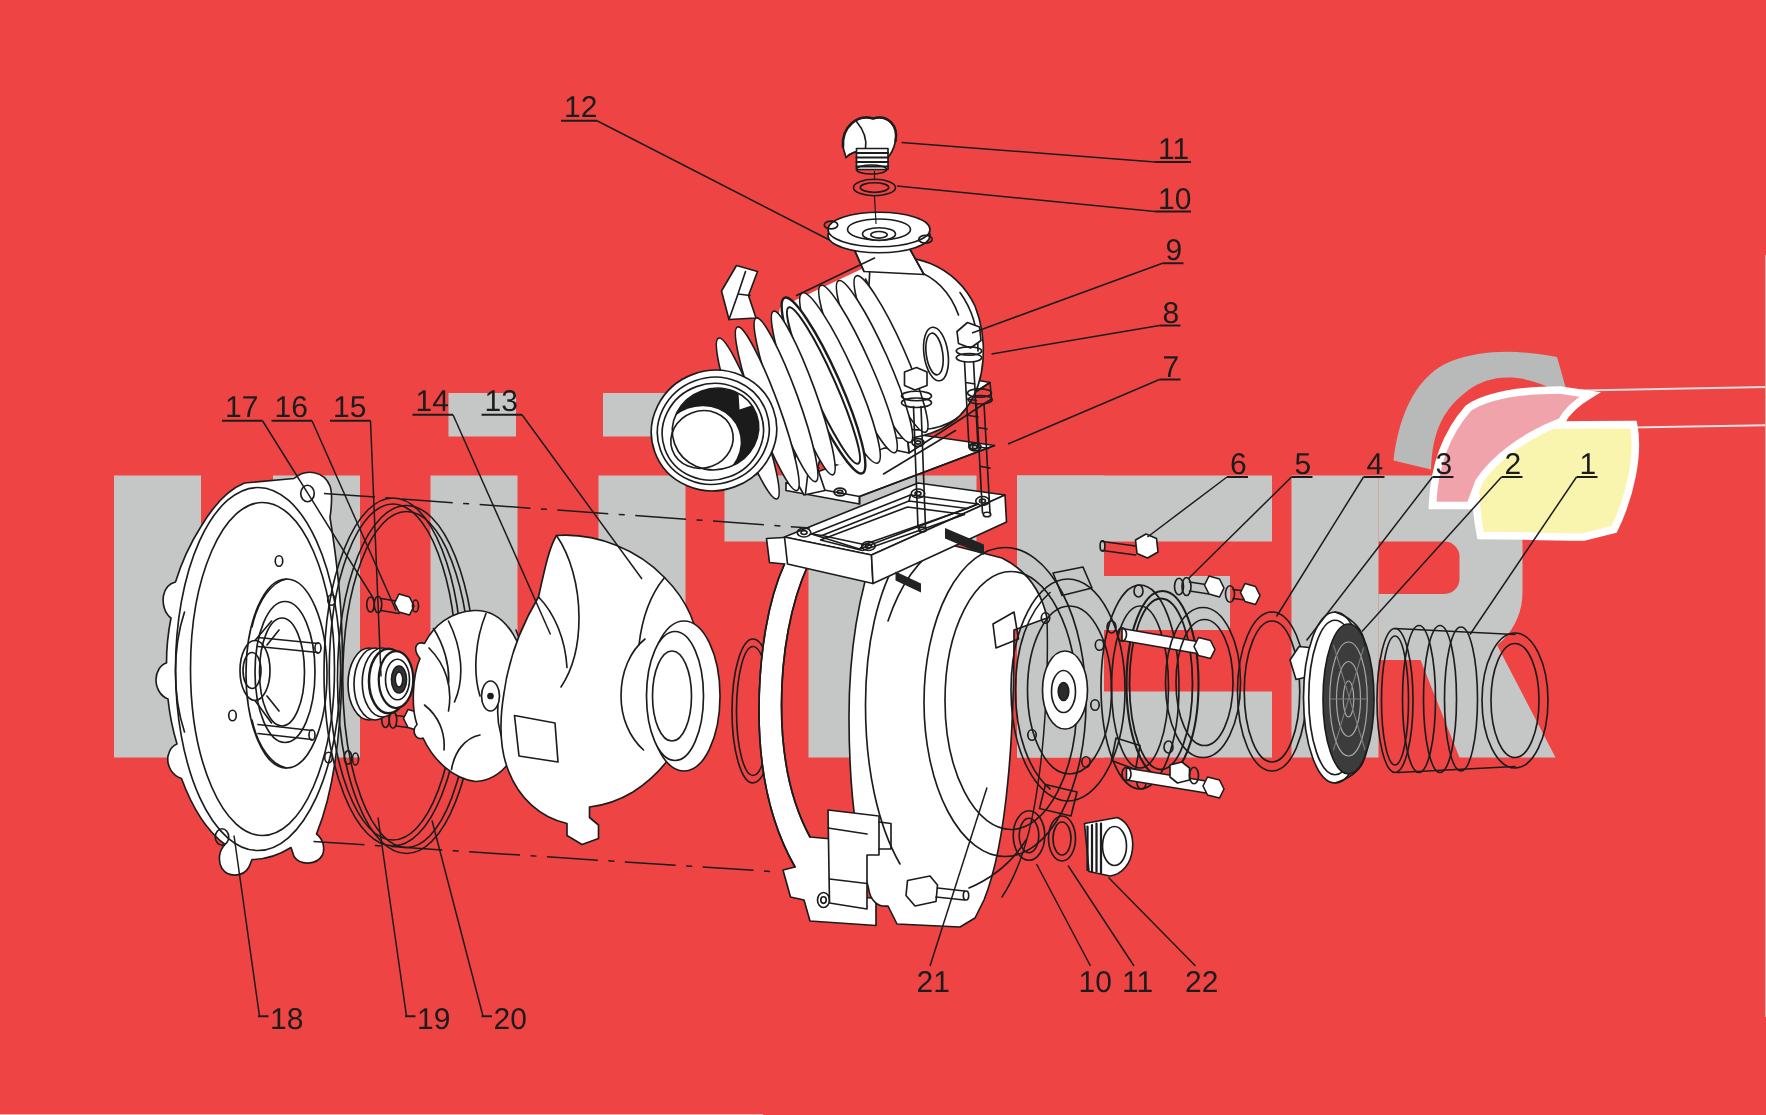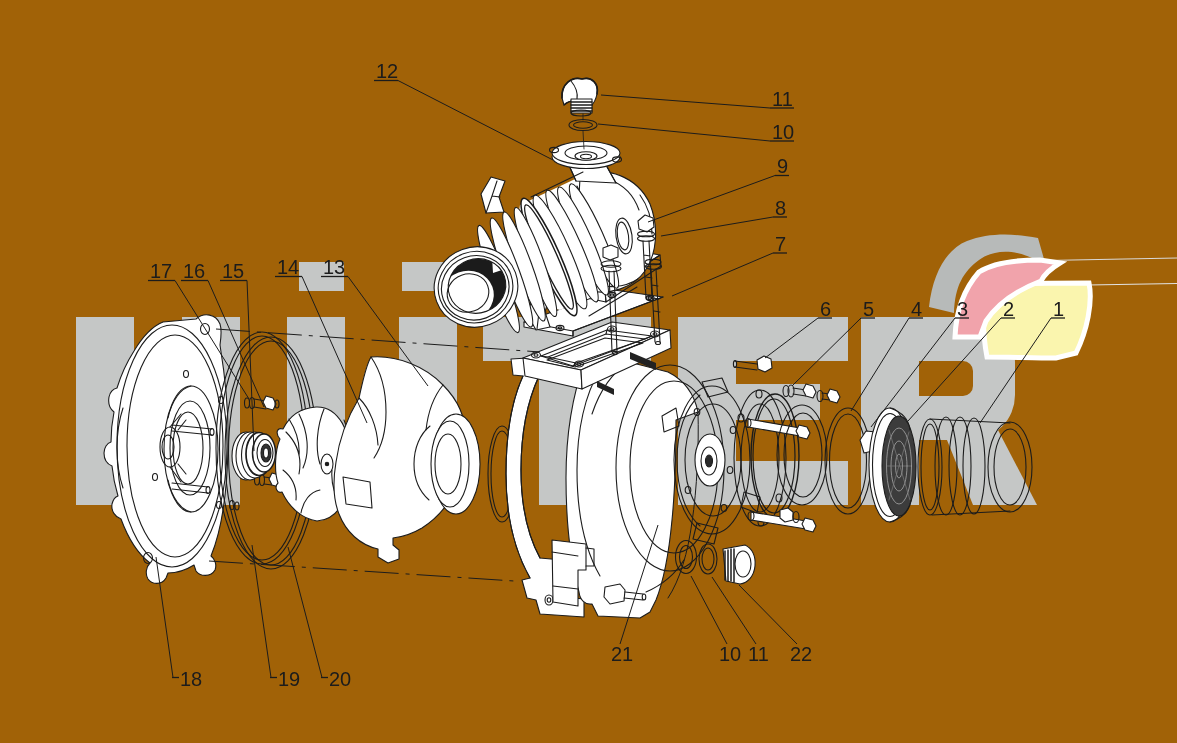--- a/index.html
+++ b/index.html
@@ -1,16 +1,16 @@
 <!DOCTYPE html>
 <html><head>
 <meta charset="utf-8">
 <style>
 html,body{margin:0;padding:0;background:#ffffff;}
-#stage{position:relative;width:1177px;height:743px;overflow:hidden;background:#a16207;
+#stage{position:relative;width:1177px;height:743px;overflow:hidden;background:#ef4444;
 font-family:"Liberation Sans", sans-serif;}
 svg{position:absolute;left:0;top:0;}
 </style>
 </head>
 <body>
 <div id="stage">
 <svg width="1177" height="743" viewBox="0 0 1177 743">
 
 <g id="wm" fill="#c5c7c6" stroke="none">
 

